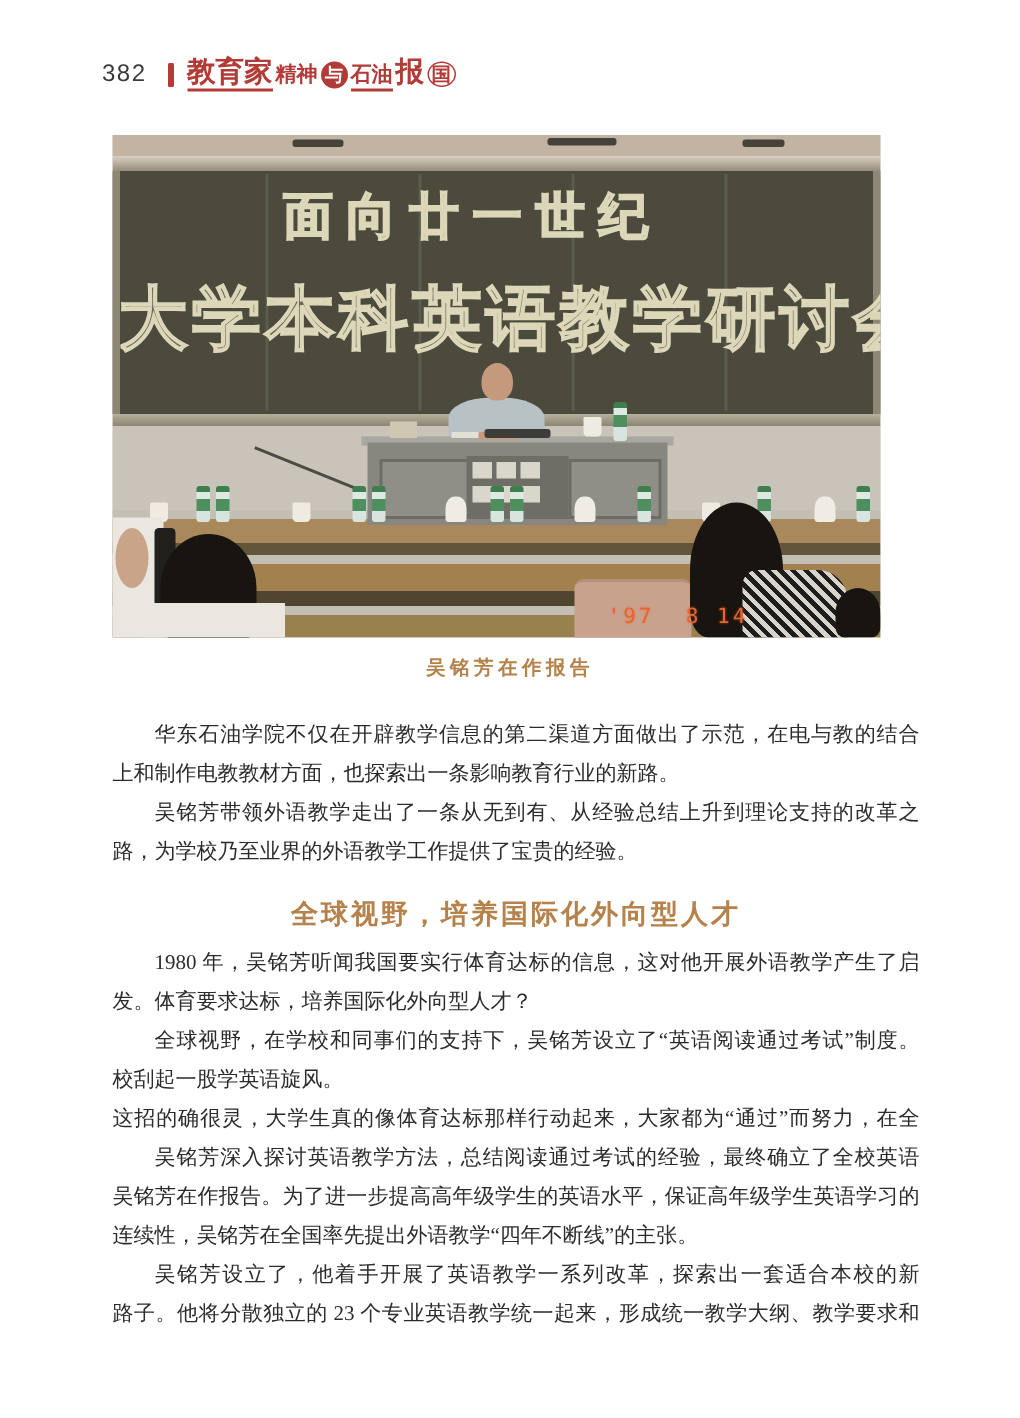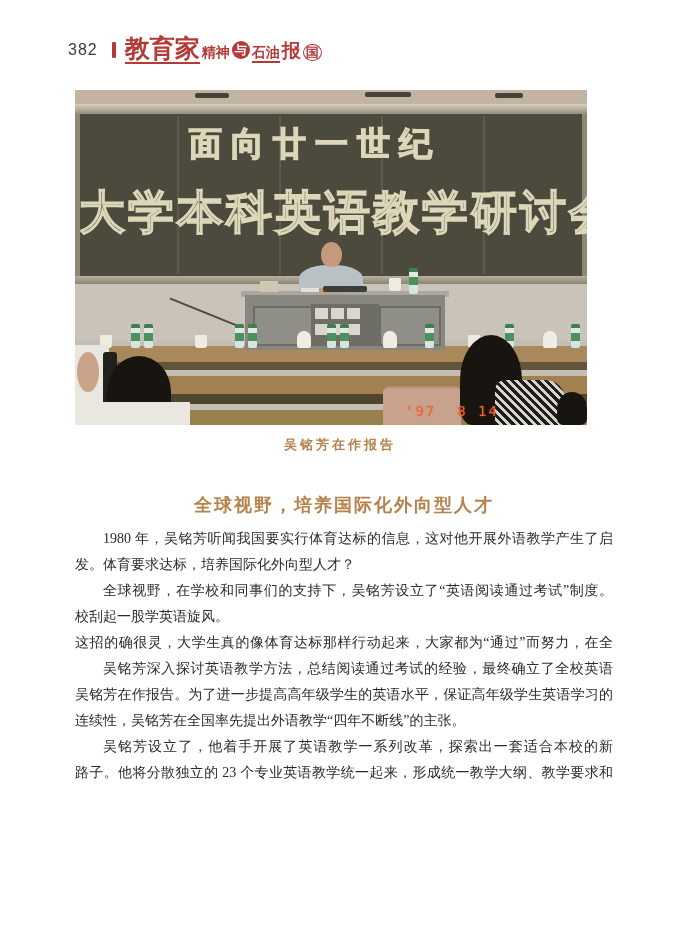--- a/index.html
+++ b/index.html
@@ -6,21 +6,21 @@
   body{
     width:680px;height:945px;background:#ffffff;position:relative;
     font-family:"Liberation Serif","DejaVu Serif",serif;color:#2b2b2b;
     overflow:hidden;
   }
   
   .header{position:absolute;left:68px;top:38px;height:24px;display:flex;align-items:center;}
   .page-num{font-size:16px;color:#3a3a3a;font-family:"Liberation Sans","DejaVu Sans",sans-serif;letter-spacing:1px;}
   .hdr-bar{width:4px;height:16px;background:#b23b38;margin:0 9px 0 14px;border-radius:1px;}
   .brand{display:flex;align-items:baseline;color:#b23b38;font-weight:bold;line-height:1;}
-  .brand .big{font-size:25px;border-bottom:2px solid #b23b38;padding-bottom:1px;}
+  .brand .big{font-size:19px;border-bottom:2px solid #b23b38;padding-bottom:1px;}
   .brand .mid{font-size:14px;margin-left:2px;}
   .brand .yu-circle{width:18px;height:18px;background:#b23b38;border-radius:50%;color:#fff;
       font-size:12px;display:inline-flex;align-items:center;justify-content:center;margin:0 2px;align-self:center;}
   .brand .mid-ul{font-size:14px;border-bottom:2px solid #b23b38;padding-bottom:1px;}
   .brand .big2{font-size:19px;margin-left:2px;}
   .brand .boxed{font-size:13px;border:1.5px solid #b23b38;border-radius:50%;padding:1px 2px;margin-left:2px;}
 
   
   .photo{position:absolute;left:75px;top:90px;width:512px;height:335px;overflow:hidden;background:#cac3b9;}
   .abs{position:absolute;}
@@ -166,20 +166,30 @@
   <div class="abs briefcase"></div>
   <div class="abs hair" style="left:385px;top:245px;width:62px;height:90px;"></div>
   <div class="abs pattern-shirt" style="left:420px;top:290px;width:70px;height:45px;border-radius:10px 20px 0 0;"></div>
   <div class="abs hair" style="left:482px;top:302px;width:30px;height:33px;"></div>
   <div class="abs datestamp">'97  8 14</div>
 </div>
 
 <div class="caption">吴铭芳在作报告</div>
 
 <div class="bodyblock">
+  <div>
+      <div>
+        <div class="line first">华东石油学院不仅在开辟教学信息的第二渠道方面做出了示范，在电与教的结合</div>
+        <div class="line lastfree">上和制作电教教材方面，也探索出一条影响教育行业的新路。</div>
+      </div>
+      <div>
+        <div class="line first">吴铭芳带领外语教学走出了一条从无到有、从经验总结上升到理论支持的改革之</div>
+        <div class="line lastfree">路，为学校乃至业界的外语教学工作提供了宝贵的经验。</div>
+      </div>
+    </div>
   <div class="sec-heading">全球视野，培养国际化外向型人才</div>
   <div>
       <div>
         <div class="line first">1980 年，吴铭芳听闻我国要实行体育达标的信息，这对他开展外语教学产生了启</div>
         <div class="line lastfree">发。体育要求达标，培养国际化外向型人才？</div>
       </div>
       <div>
         <div class="line first">全球视野，在学校和同事们的支持下，吴铭芳设立了“英语阅读通过考试”制度。</div>
         <div class="line lastfree">校刮起一股学英语旋风。</div>
         <div class="line">这招的确很灵，大学生真的像体育达标那样行动起来，大家都为“通过”而努力，在全</div>

